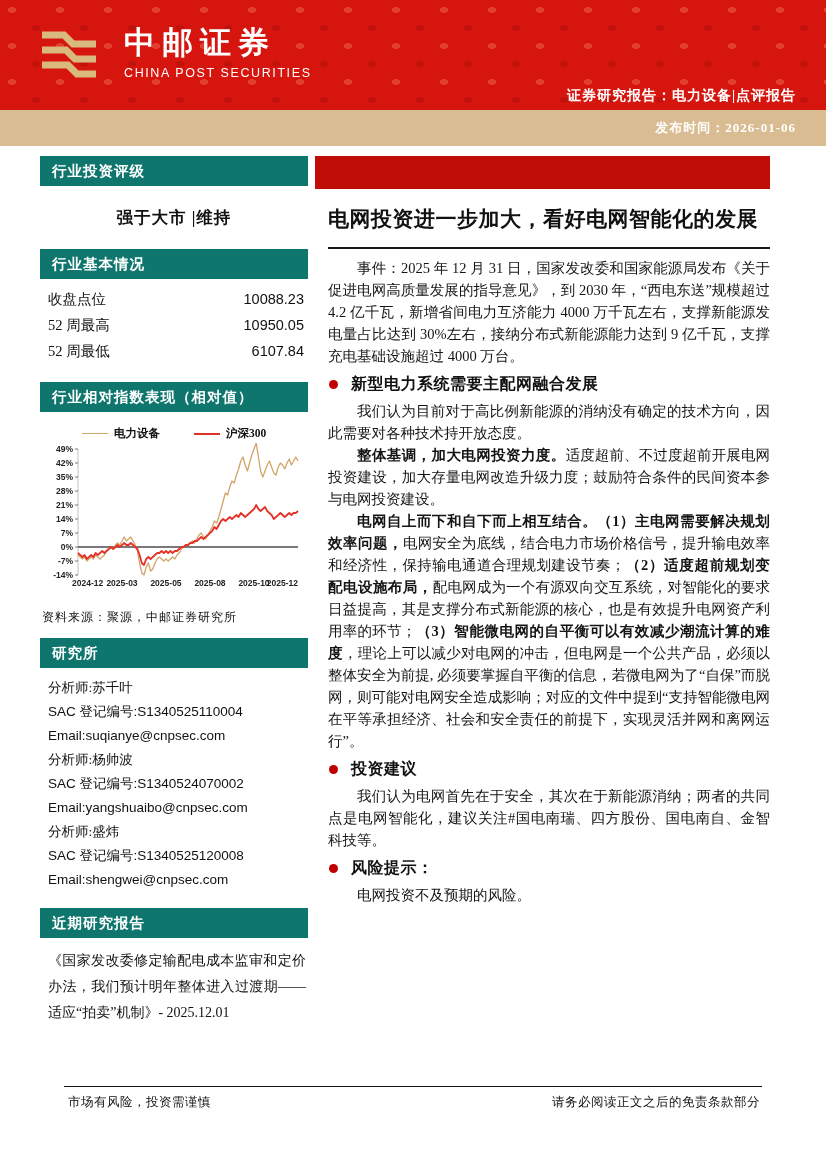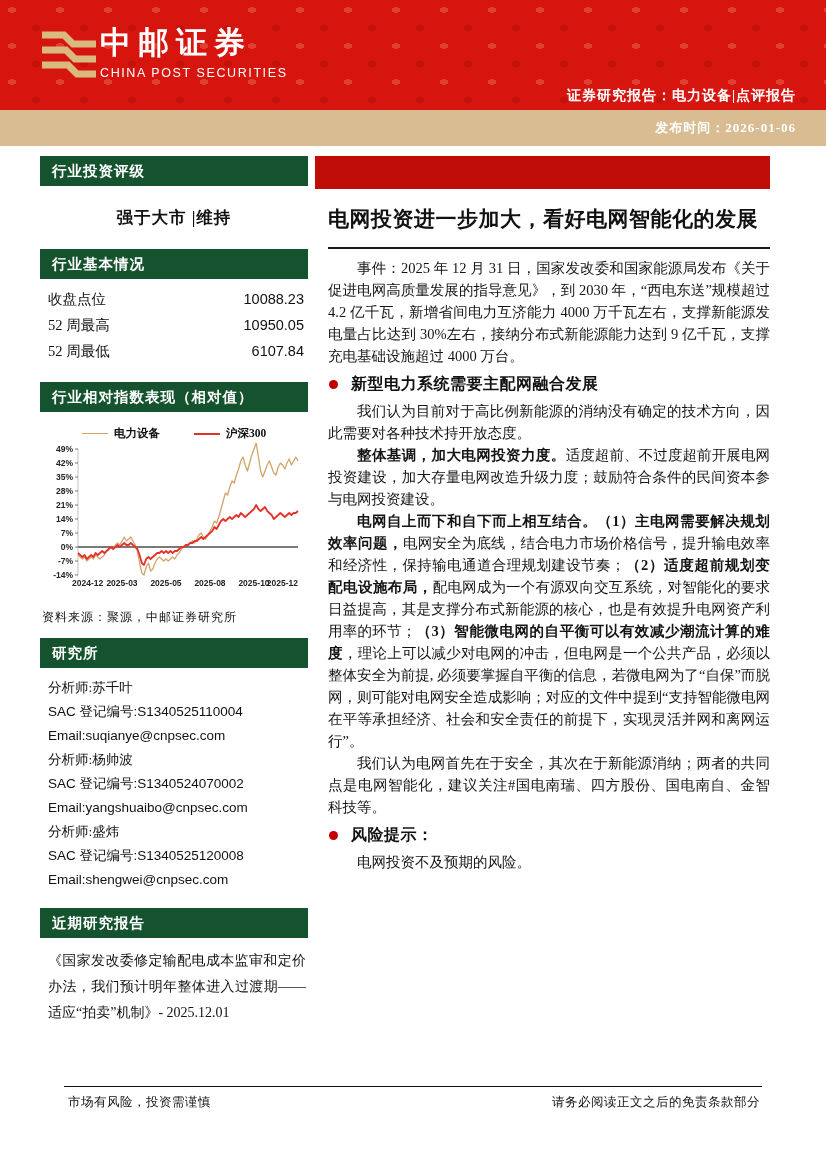--- a/index.html
+++ b/index.html
@@ -10,39 +10,39 @@
     font-family:"Liberation Serif","DejaVu Serif",serif; color:#111;
   }
   
   .band-red {
     position:relative; height:110px; background-color:#d6150f;
     background-image:
       radial-gradient(ellipse 7px 5px at 12px 10px, rgba(255,170,140,.28) 0 60%, transparent 61%),
       radial-gradient(ellipse 7px 5px at 36px 28px, rgba(150,10,5,.30) 0 60%, transparent 61%);
     background-size:48px 36px;
   }
-  .logo { position:absolute; left:38px; top:22px; display:flex; align-items:center; gap:0; }
+  .logo { position:absolute; left:38px; top:22px; display:flex; align-items:center; gap:24px; }
   .logo-cn { color:#fff; font-weight:bold; font-size:31px; letter-spacing:7px; font-family:"Liberation Serif",serif; }
   .logo-en { color:#fff; font-size:12.5px; letter-spacing:1.6px; font-family:"Liberation Sans",sans-serif; margin-top:2px; }
   .report-type {
     position:absolute; right:30px; bottom:5px; color:#fff; font-weight:bold;
     font-size:14px; letter-spacing:1px;
   }
   .band-tan {
     height:36px; background:#d9bc92; display:flex; justify-content:flex-end; align-items:center;
     padding-right:30px;
   }
   .band-tan span { color:#fff; font-weight:bold; font-size:13px; letter-spacing:1px; }
   
   .content { display:flex; padding:10px 56px 0 40px; gap:7px; }
   .sidebar { width:268px; flex:none; }
   .main { width:455px; flex:none; }
   
   .sec-header {
-    background:#14532d; color:#fff; font-weight:bold; font-size:14.5px;
+    background:#0f766e; color:#fff; font-weight:bold; font-size:14.5px;
     height:30px; line-height:30px; padding-left:12px; letter-spacing:1px; margin-top:12px;
   }
   .sec-header:first-child { margin-top:0; }
   .rating-value { text-align:center; font-weight:bold; font-size:16.5px; margin:21px 0 20px; letter-spacing:1px; }
   .basics { padding:7px 4px 6px 8px; }
   .basics-row { display:flex; justify-content:space-between; align-items:baseline; padding:3.5px 0; }
   .basics-label { font-size:14.5px; }
   .basics-value { font-family:"Liberation Sans",sans-serif; font-size:14.5px; }
   .chart-wrap { padding:10px 2px 0 2px; }
   .legend { display:flex; justify-content:center; gap:34px; margin:4px 0 2px;align-items:flex-end; }
@@ -203,20 +203,24 @@
             <div class="m-sec">
               <div class="m-head">
                 <span class="bullet"></span>
                 <span class="m-head-text">新型电力系统需要主配网融合发展</span>
               </div>
               <p class="m-para"><span>我们认为目前对于高比例新能源的消纳没有确定的技术方向，因此需要对各种技术持开放态度。</span></p>
               <p class="m-para"><b>整体基调，加大电网投资力度。</b><span>适度超前、不过度超前开展电网投资建设，加大存量电网改造升级力度；鼓励符合条件的民间资本参与电网投资建设。</span></p>
               <p class="m-para"><b>电网自上而下和自下而上相互结合。（1）主电网需要解决规划效率问题，</b><span>电网安全为底线，结合电力市场价格信号，提升输电效率和经济性，保持输电通道合理规划建设节奏；</span><b>（2）适度超前规划变配电设施布局，</b><span>配电网成为一个有源双向交互系统，对智能化的要求日益提高，其是支撑分布式新能源的核心，也是有效提升电网资产利用率的环节；</span><b>（3）智能微电网的自平衡可以有效减少潮流计算的难度</b><span>，理论上可以减少对电网的冲击，但电网是一个公共产品，必须以整体安全为前提, 必须要掌握自平衡的信息，若微电网为了“自保”而脱网，则可能对电网安全造成影响；对应的文件中提到“支持智能微电网在平等承担经济、社会和安全责任的前提下，实现灵活并网和离网运行”。</span></p>
             </div>
             <div class="m-sec">
+              <div class="m-head">
+                <span class="bullet"></span>
+                <span class="m-head-text">投资建议</span>
+              </div>
               <p class="m-para"><span>我们认为电网首先在于安全，其次在于新能源消纳；两者的共同点是电网智能化，建议关注#国电南瑞、四方股份、国电南自、金智科技等。</span></p>
             </div>
             <div class="m-sec">
               <div class="m-head">
                 <span class="bullet"></span>
                 <span class="m-head-text">风险提示：</span>
               </div>
               <p class="m-para"><span>电网投资不及预期的风险。</span></p>
             </div>
           </div>

